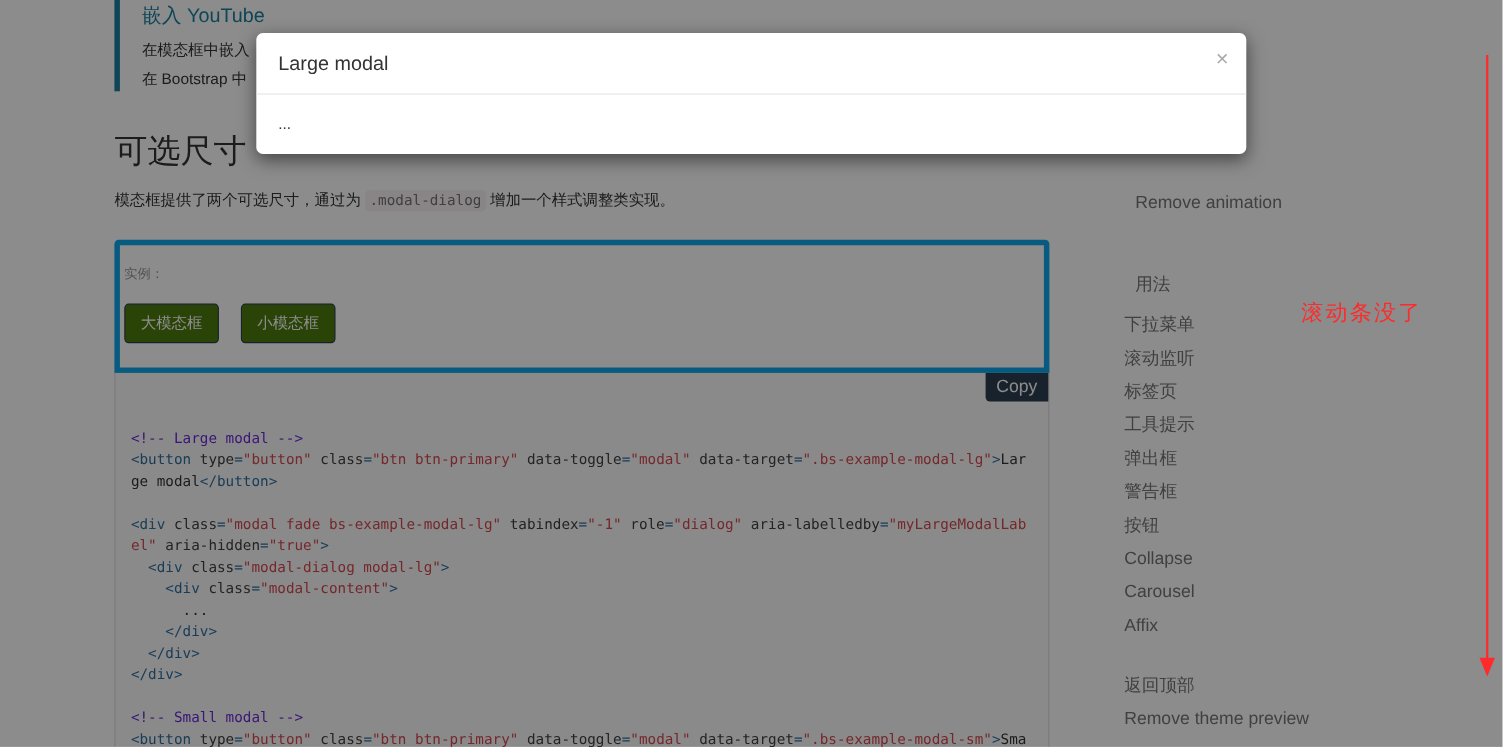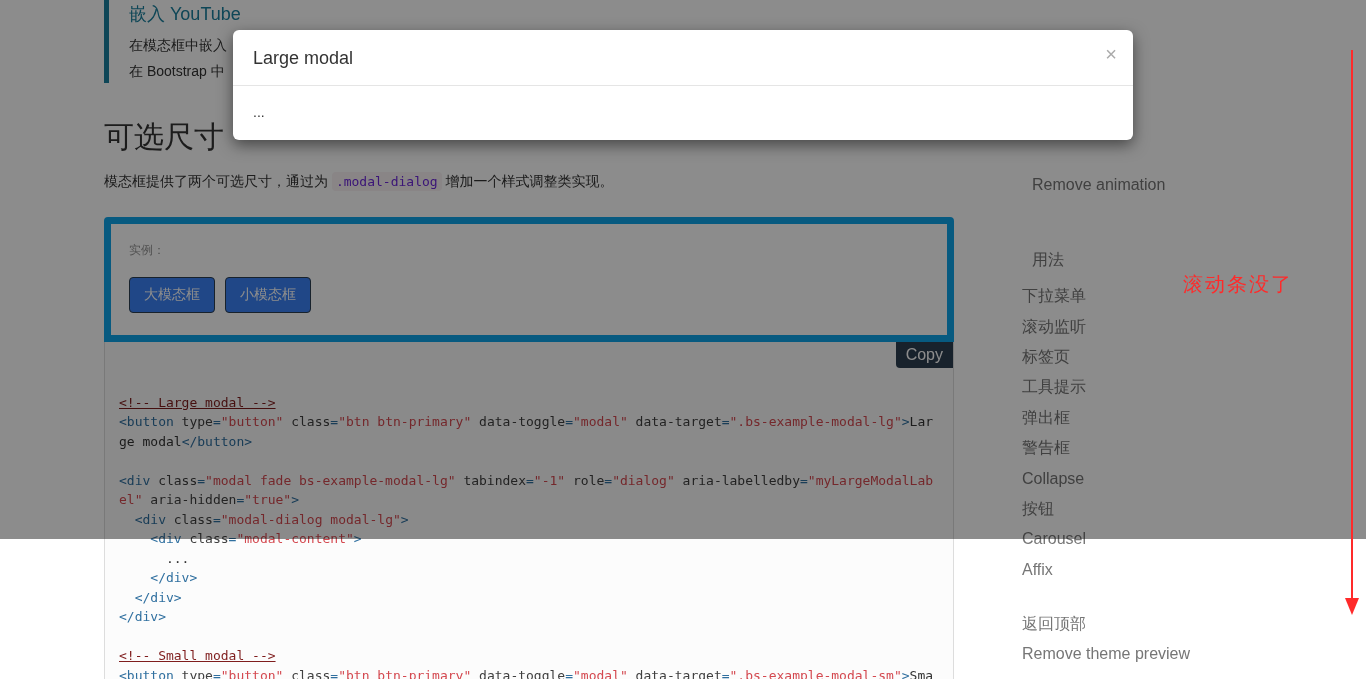--- a/index.html
+++ b/index.html
@@ -1,36 +1,36 @@
 <!DOCTYPE html>
 <html><head>
 <meta charset="utf-8">
 <style>
   * { box-sizing: border-box; margin: 0; padding: 0; }
   html, body { width: 1366px; height: 679px; overflow: hidden; font-family: "Helvetica Neue", Helvetica, Arial, "Microsoft YaHei", sans-serif; font-size: 14px; color: #333; background: #fff; }
-  .page-wrap { position: relative; width: 1366px; height: 539px; }
+  .page-wrap { position: relative; width: 1366px; height: 679px; }
 
   
   .main-col { position: absolute; left: 104px; top: 0; width: 850px; }
 
   .callout { border-left: 5px solid #1b809e; padding: 2px 0 0 20px; margin-bottom: 34px; }
   .callout h4 { font-size: 18px; font-weight: 500; color: #1b809e; margin-bottom: 8px; }
   .callout p { font-size: 14px; color: #333; line-height: 1.6; margin-bottom: 4px; }
 
   .section-h2 { font-size: 30px; font-weight: 400; color: #333; margin-bottom: 12px; }
   .section-p { font-size: 14px; color: #333; line-height: 1.6; margin-bottom: 24px; }
-  code.inline { font-family: Menlo, Monaco, Consolas, monospace; font-size: 13px; color: #6d28d9; background: #f9f2f4; padding: 2px 4px; border-radius: 4px; }
+  code.inline { font-family: Menlo, Monaco, Consolas, monospace; font-size: 13px; color: #737373; background: #f9f2f4; padding: 2px 4px; border-radius: 4px; }
 
-  .example-box { border: 7px solid #0ea5e9; border-radius: 4px 4px 0 0; padding: 18px 18px 22px 18px; position: relative; }
+  .example-box { border: 5px solid #0ea5e9; border-radius: 4px 4px 0 0; padding: 18px 18px 22px 4px; position: relative; }
   .example-label { color: #959595; font-size: 12px; margin-bottom: 18px; }
-  .btn { display: inline-block; padding: 8px 14px; border-radius: 4px; font-size: 14px; color: #fff; background: #3b82f6; border: 1px solid #2c3e50; cursor: pointer; margin-right: 6px; }
+  .btn { display: inline-block; padding: 8px 14px; border-radius: 4px; font-size: 14px; color: #fff; background: #4d7c0f; border: 1px solid #2c3e50; cursor: pointer; margin-right: 16px; }
 
   .code-box { border: 1px solid #ddd; border-top: none; background: #f7f7f9; background: #fcfcfc; padding: 12px 14px 20px 14px; font-family: Menlo, Monaco, Consolas, monospace; font-size: 13px; line-height: 1.5; white-space: pre-wrap; word-break: break-all; position: relative; }
   .copy-btn { position: absolute; right: 0; top: 0; background: #2c3e50; color: #fff; font-size: 16px; padding: 4px 10px; border: none; cursor: pointer; font-family: "Helvetica Neue", Helvetica, Arial, sans-serif; border-radius: 0 0 0 4px; }
-  .c-com { color: #7f1d1d; text-decoration: underline; }
+  .c-com { color: #6d28d9; }
   .c-tag { color: #2f6f9f; }
   .c-attr { color: #404040; }
   .c-str { color: #d44950; }
   .c-txt { color: #333; }
 
   
   .side-nav { position: absolute; left: 1022px; top: 28px; width: 260px; font-size: 16px; line-height: 1.9; color: #767676; }
   .side-nav a { display: block; color: #767676; text-decoration: none; }
   .side-nav .lvl1 { padding-left: 0; }
   .side-nav .lvl2 { padding-left: 10px; margin-top: 44px; }
@@ -93,22 +93,22 @@
   <nav class="side-nav">
     <a class="lvl1">概览</a>
     <a class="lvl2" style="margin-top:112px;">Remove animation</a>
     <a class="lvl2">用法</a>
     <a class="lvl1" style="margin-top:6px;">下拉菜单</a>
     <a class="lvl1">滚动监听</a>
     <a class="lvl1">标签页</a>
     <a class="lvl1">工具提示</a>
     <a class="lvl1">弹出框</a>
     <a class="lvl1">警告框</a>
+    <a class="lvl1">按钮</a>
     <a class="lvl1">Collapse</a>
-    <a class="lvl1">按钮</a>
     <a class="lvl1">Carousel</a>
     <a class="lvl1">Affix</a>
     <a class="lvl1 sep">返回顶部</a>
     <a class="lvl1">Remove theme preview</a>
   </nav>
 
   <div class="overlay"></div>
 
   <div class="anno-text">滚动条没了</div>
 

